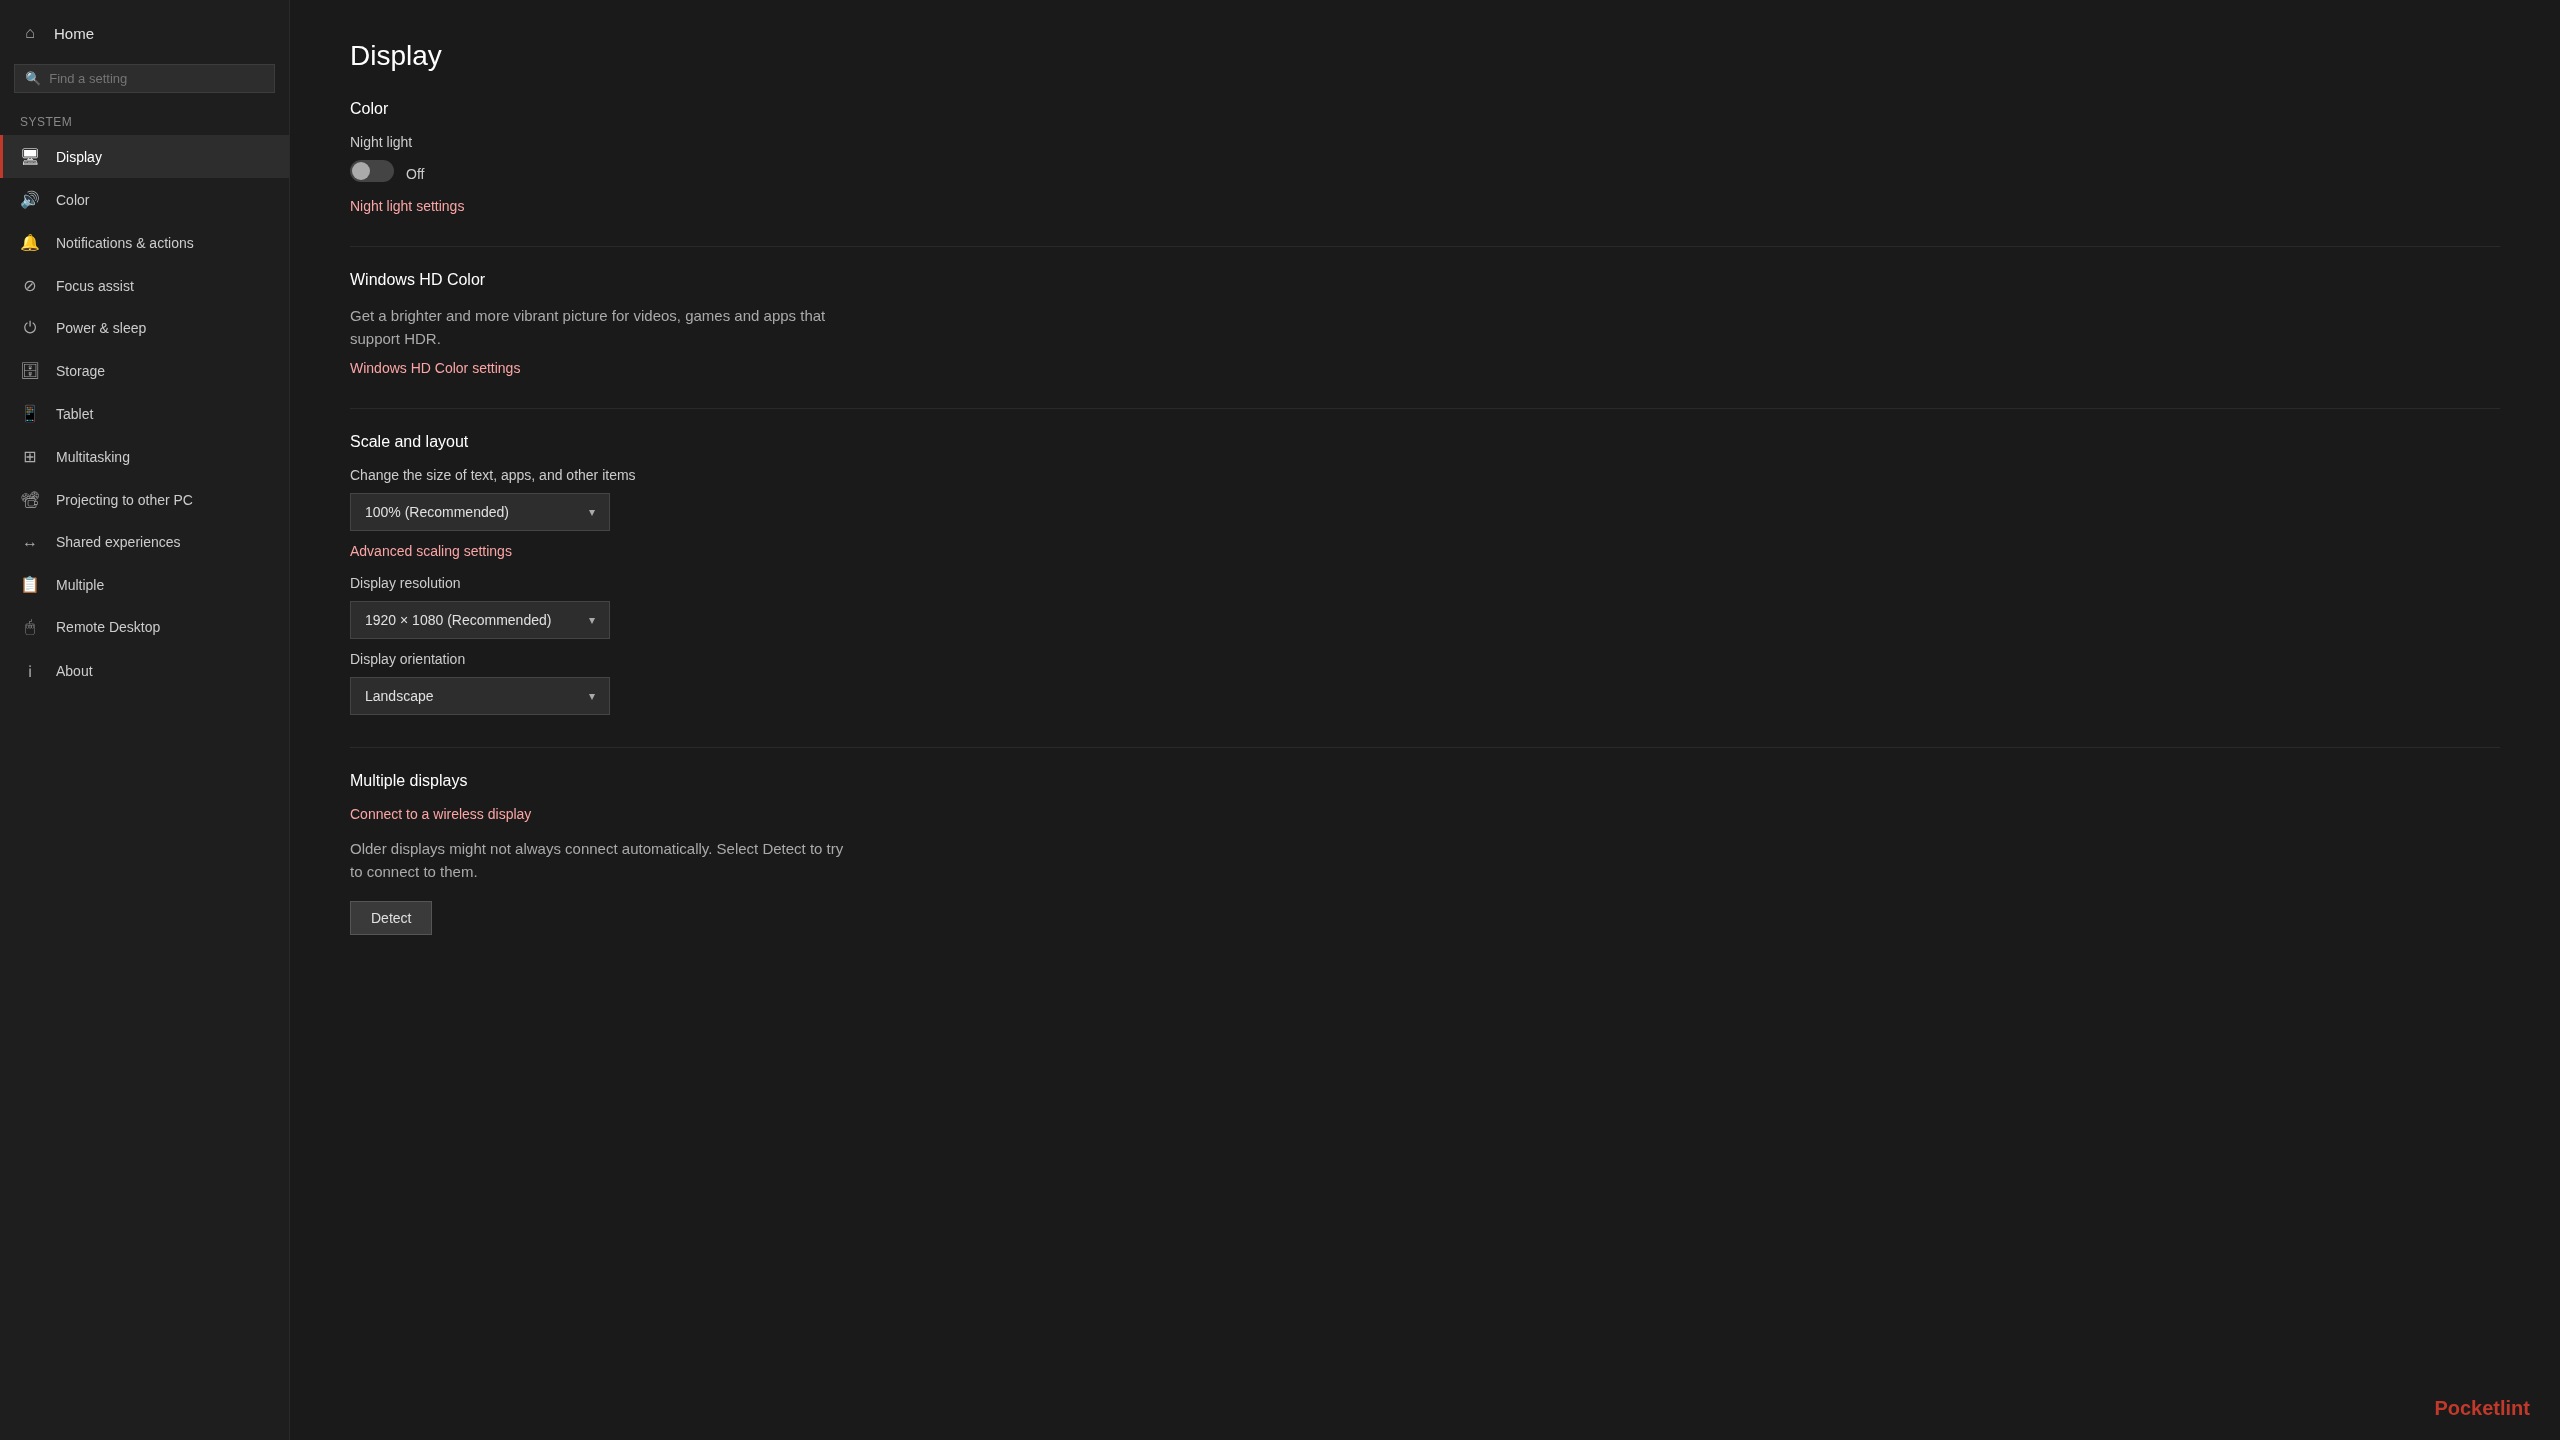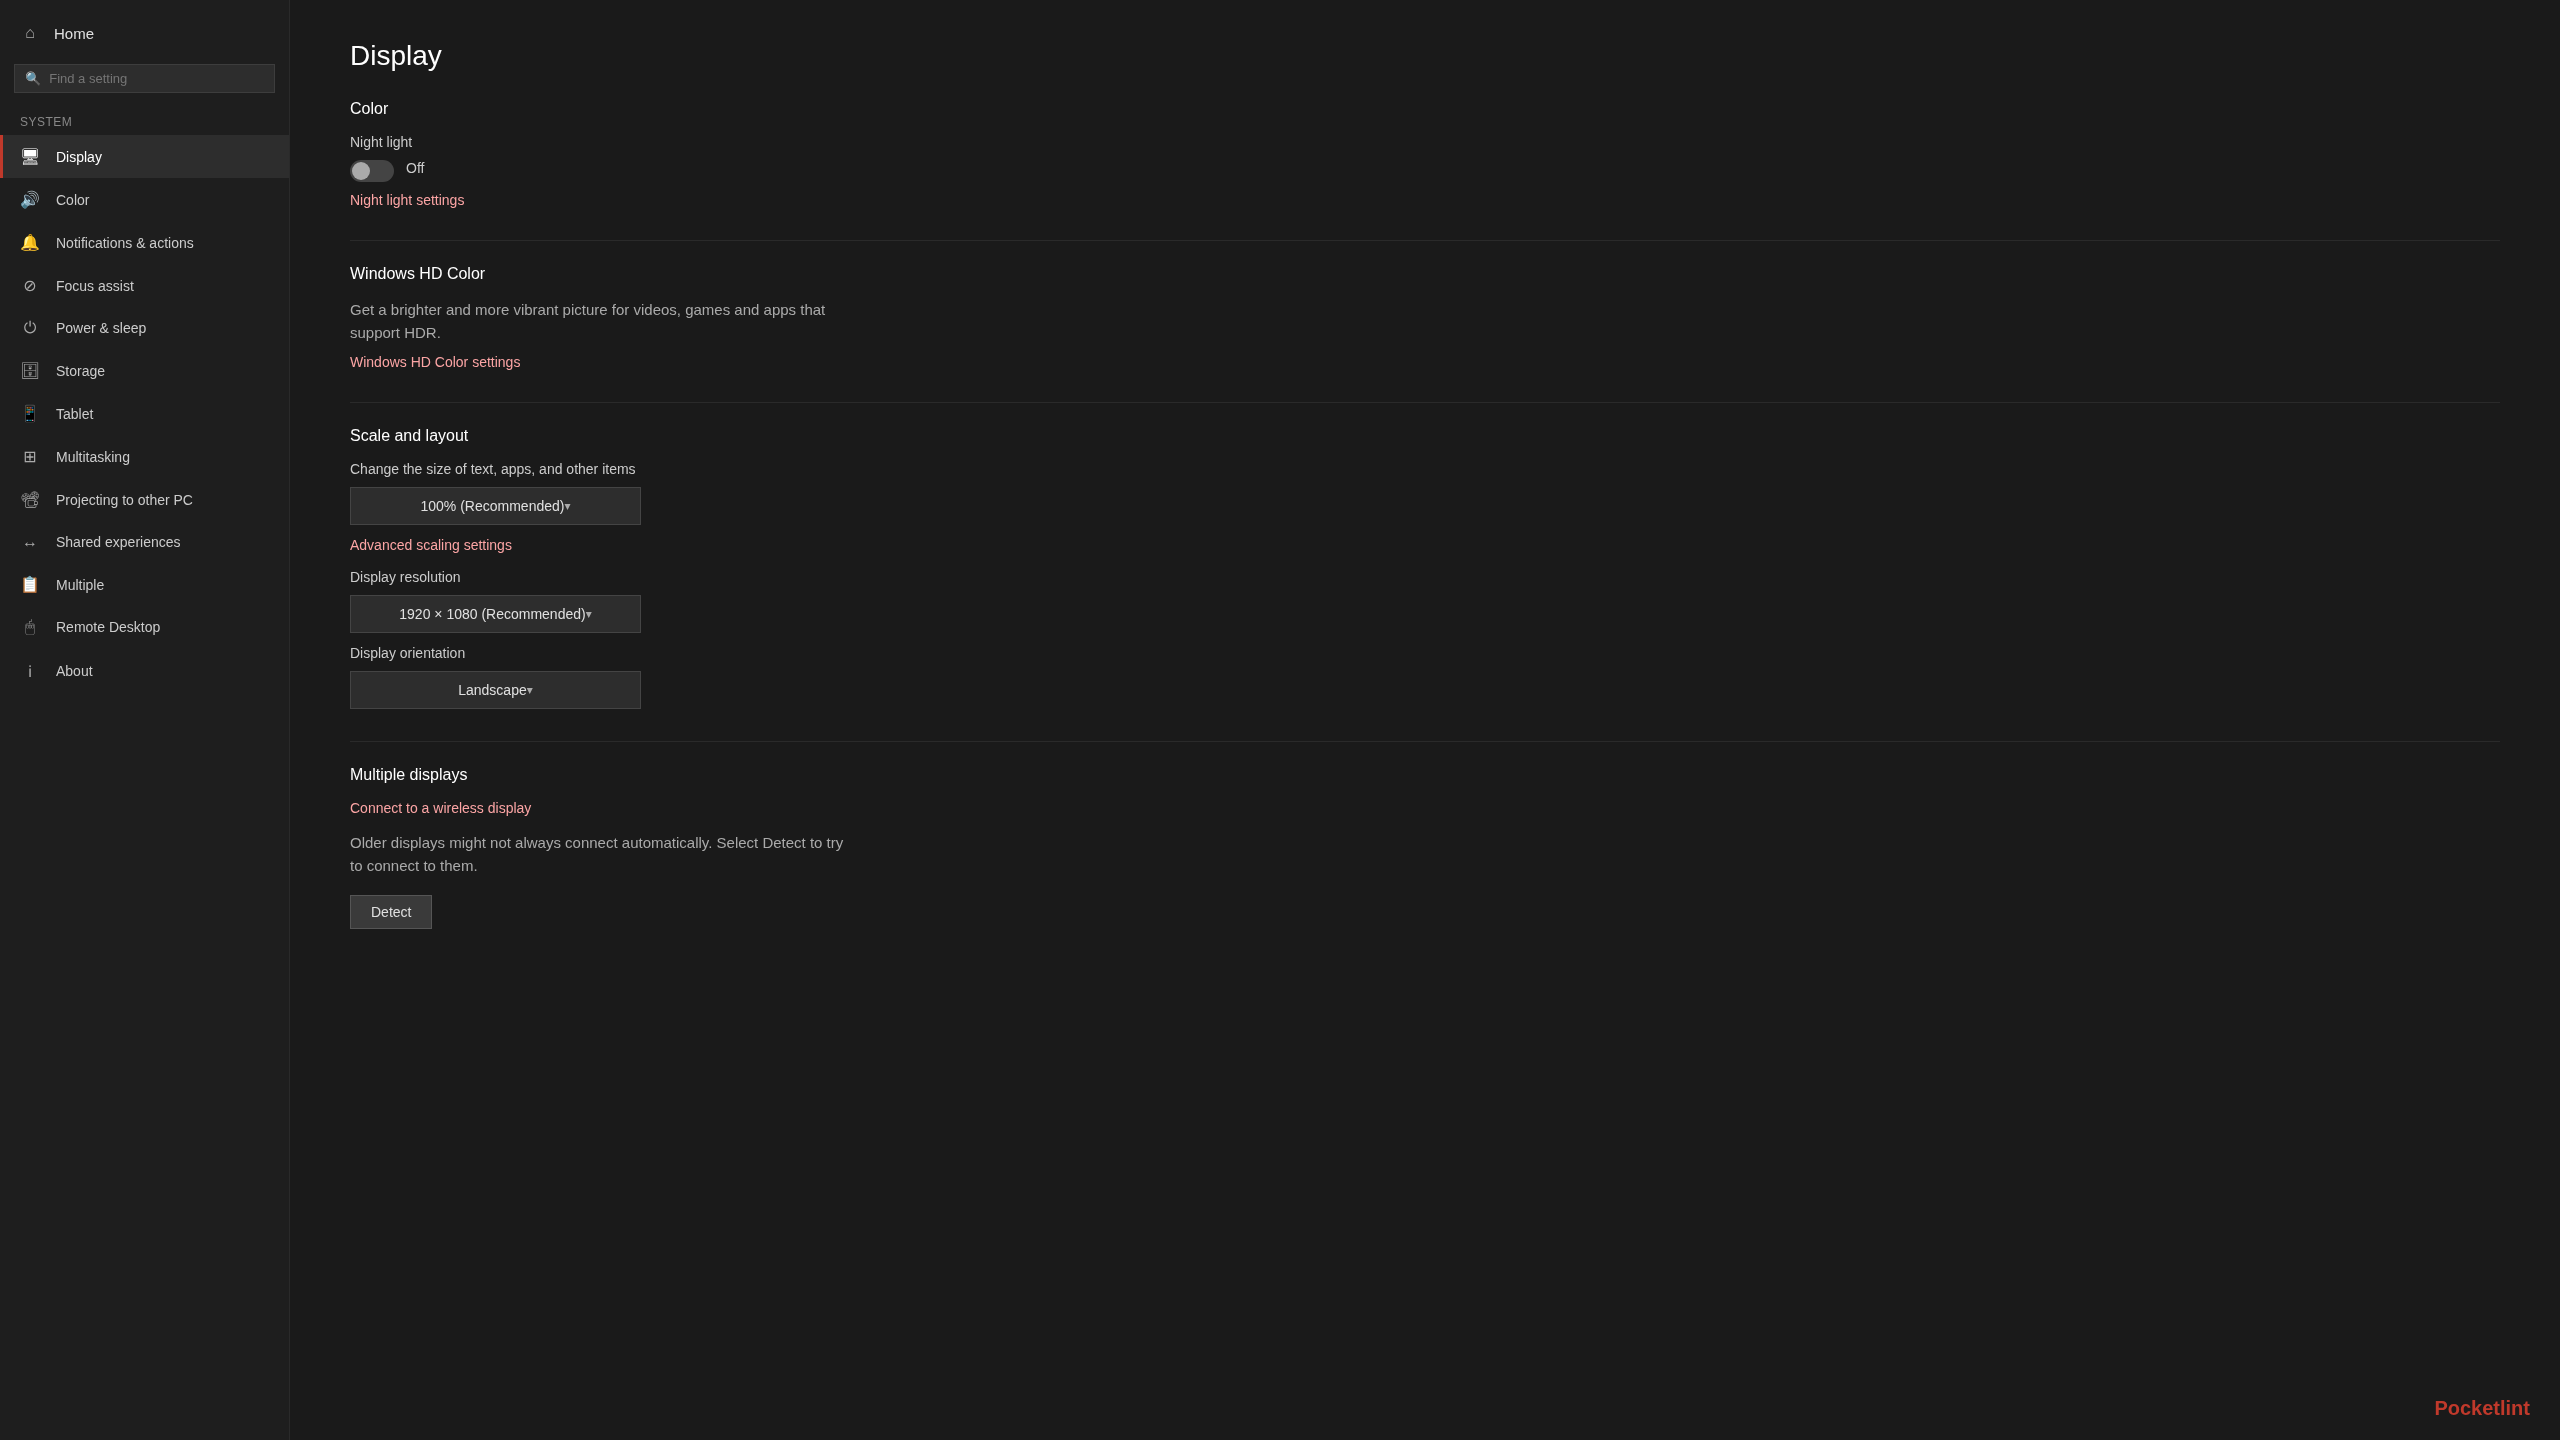--- a/index.html
+++ b/index.html
@@ -125,23 +125,23 @@
     .link-text {
       color: #fca5a5;
       cursor: pointer;
       font-size: 14px;
       text-decoration: none;
     }
 
     
     .toggle-row {
       display: flex;
-      align-items: flex-start;
+      align-items: flex-end;
       gap: 12px;
-      margin-bottom: 10px;
+      margin-bottom: 16px;
     }
     .toggle {
       width: 44px;
       height: 22px;
       background: #555;
       border-radius: 11px;
       position: relative;
       cursor: pointer;
       flex-shrink: 0;
     }
@@ -157,27 +157,27 @@
       transition: left 0.2s;
     }
     .toggle.off .toggle-thumb { left: 2px; }
     .toggle-status {
       font-size: 14px;
       color: #ccc;
     }
 
     
     .dropdown {
-      width: 291px;
+      width: 260px;
       background: #2d2d2d;
       border: 1px solid #444;
       padding: 10px 14px;
       display: flex;
       align-items: center;
-      justify-content: center;
+      justify-content: space-between;
       cursor: pointer;
       color: #e0e0e0;
       font-size: 14px;
       margin-bottom: 12px;
     }
     .dropdown-chevron { font-size: 12px; color: #aaa; }
 
     .description-text {
       font-size: 15px;
       color: #aaa;

